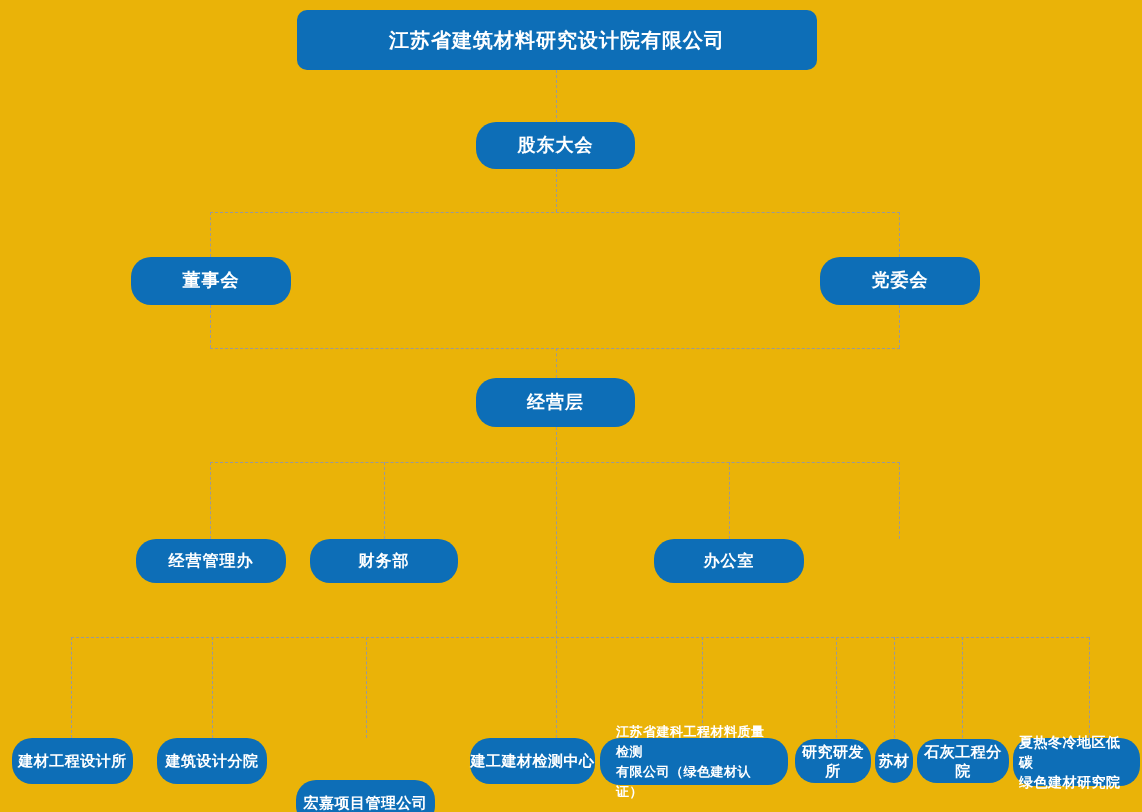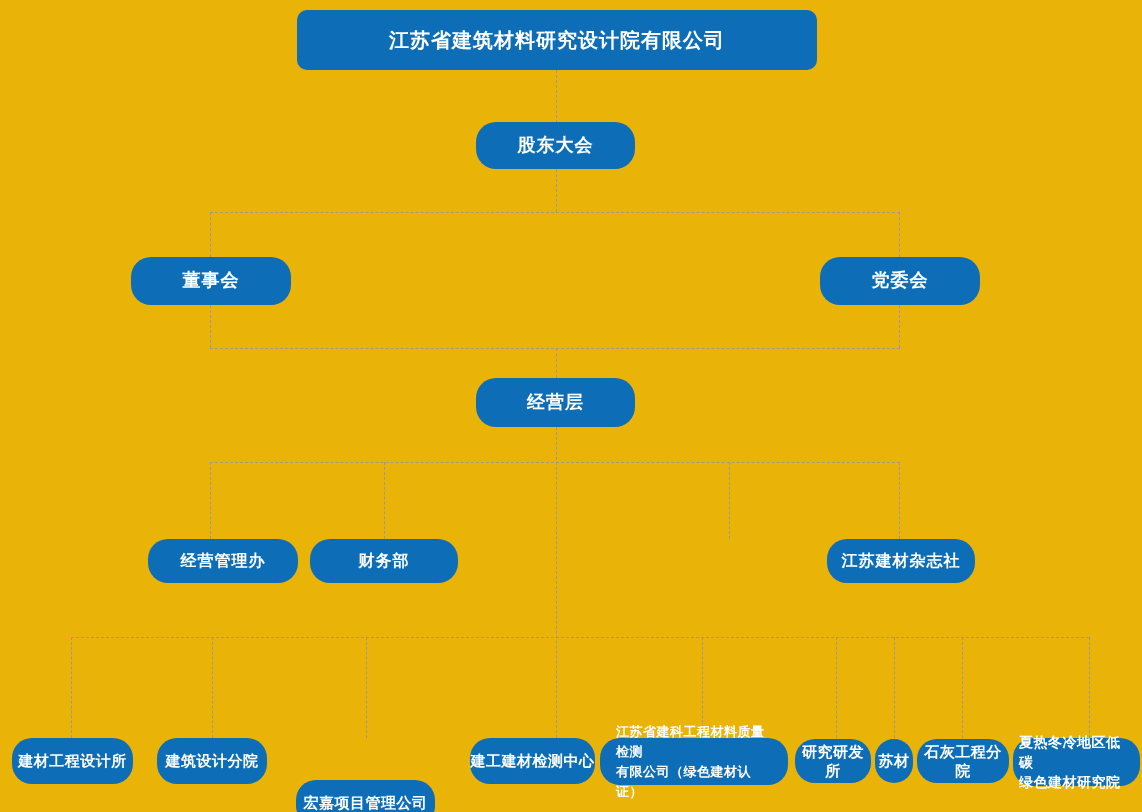--- a/index.html
+++ b/index.html
@@ -101,23 +101,23 @@
   <div class="node root" style="left:297px;top:10px;width:520px;height:60px">江苏省建筑材料研究设计院有限公司</div>
 
   <div class="node lvl" style="left:476px;top:122px;width:159px;height:47px">股东大会</div>
 
   <div class="node lvl" style="left:131px;top:257px;width:160px;height:48px">董事会</div>
 
   <div class="node lvl" style="left:820px;top:257px;width:160px;height:48px">党委会</div>
 
   <div class="node lvl" style="left:476px;top:378px;width:159px;height:49px">经营层</div>
 
-  <div class="node dept" style="left:148px;top:539px;width:150px;height:44px">经营管理办</div>
+  <div class="node dept" style="left:136px;top:539px;width:150px;height:44px">经营管理办</div>
   <div class="node dept" style="left:310px;top:539px;width:148px;height:44px">财务部</div>
-  <div class="node dept" style="left:827px;top:539px;width:148px;height:44px">江苏建材杂志社</div>
+  <div class="node dept" style="left:654px;top:539px;width:150px;height:44px">办公室</div>
 
   <div class="node sub" style="left:12px;top:738px;width:121px;height:46px">建材工程设计所</div>
   <div class="node sub" style="left:157px;top:738px;width:110px;height:46px">建筑设计分院</div>
   <div class="node sub" style="left:296px;top:780px;width:139px;height:46px">宏嘉项目管理公司</div>
   <div class="node sub" style="left:470px;top:738px;width:125px;height:46px">建工建材检测中心</div>
   <div class="node sub multiline" style="left:600px;top:738px;width:188px;height:47px">江苏省建科工程材料质量检测
 有限公司（绿色建材认证）</div>
   <div class="node sub" style="left:795px;top:739px;width:76px;height:44px">研究研发所</div>
   <div class="node sub" style="left:875px;top:739px;width:38px;height:44px">苏材</div>
   <div class="node sub" style="left:917px;top:739px;width:92px;height:44px">石灰工程分院</div>

